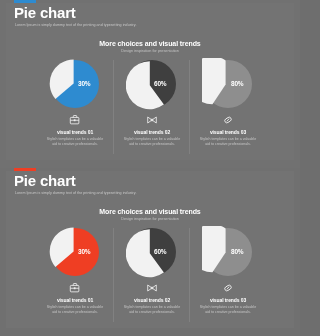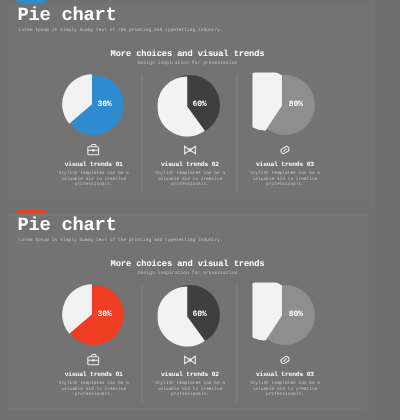--- a/index.html
+++ b/index.html
@@ -8,21 +8,20 @@
     background:#6e6e6e;
     font-family:"Liberation Sans", sans-serif;
     -webkit-font-smoothing:antialiased;
   }
   .slide{
     position:relative;
     width:300px;height:168px;
     background:#717171;
     overflow:hidden;
     box-sizing:border-box;
-    font-family:Liberation Mono, monospace;
   }
   .slide.bottom{background:#707070;}
   .slide-inner{
     position:absolute;left:6px;top:3px;right:6px;bottom:8px;
     background:#737373;
   }
   
   .accent-tab{
     position:absolute;left:14px;top:0px;
     width:22px;height:3px;

